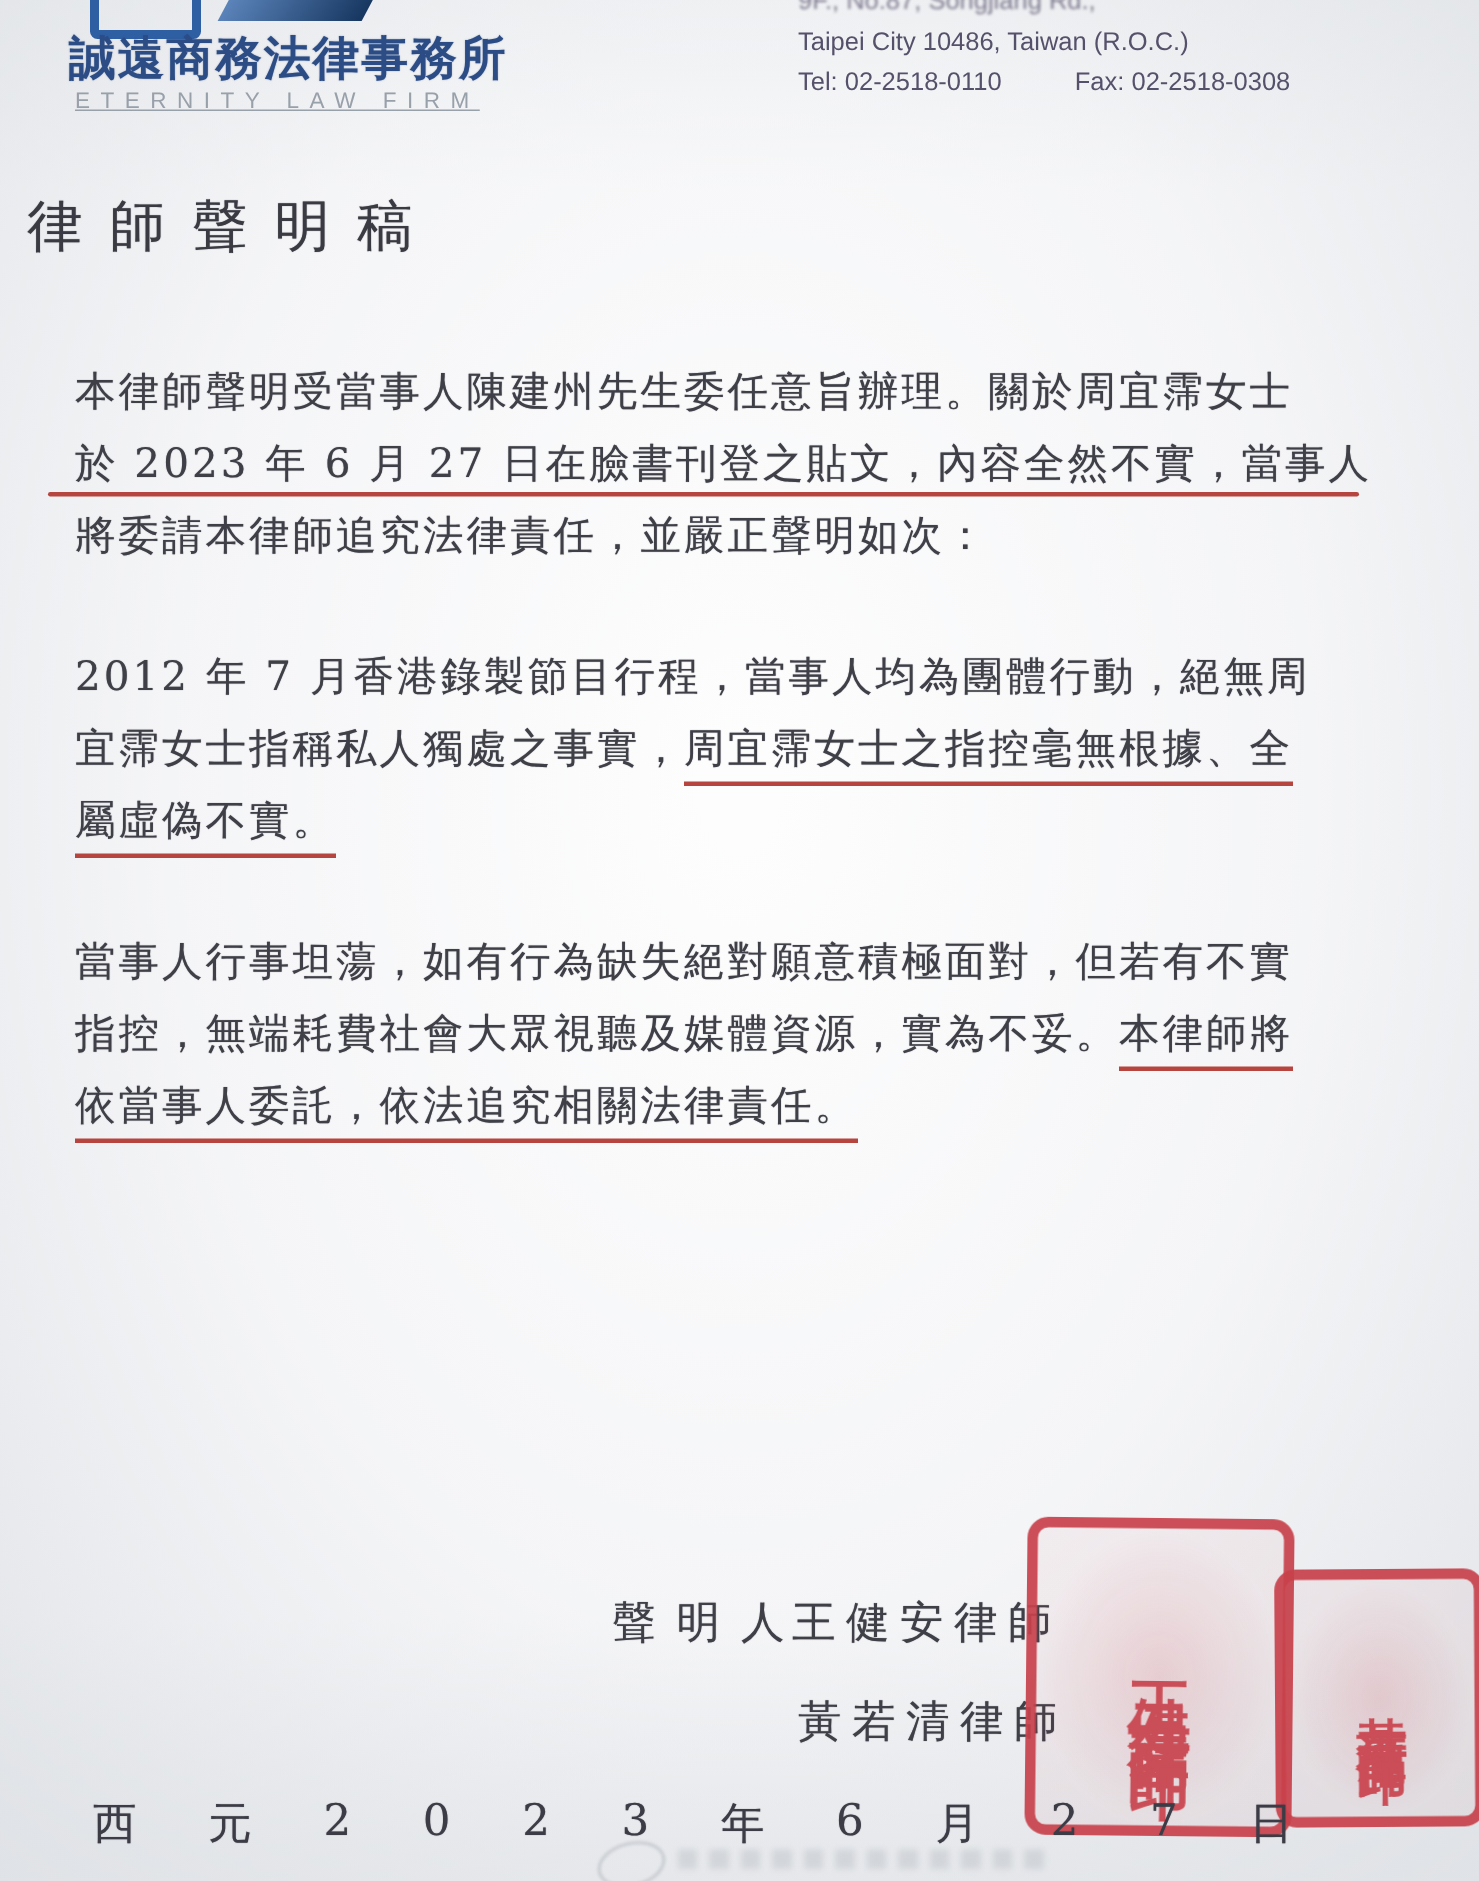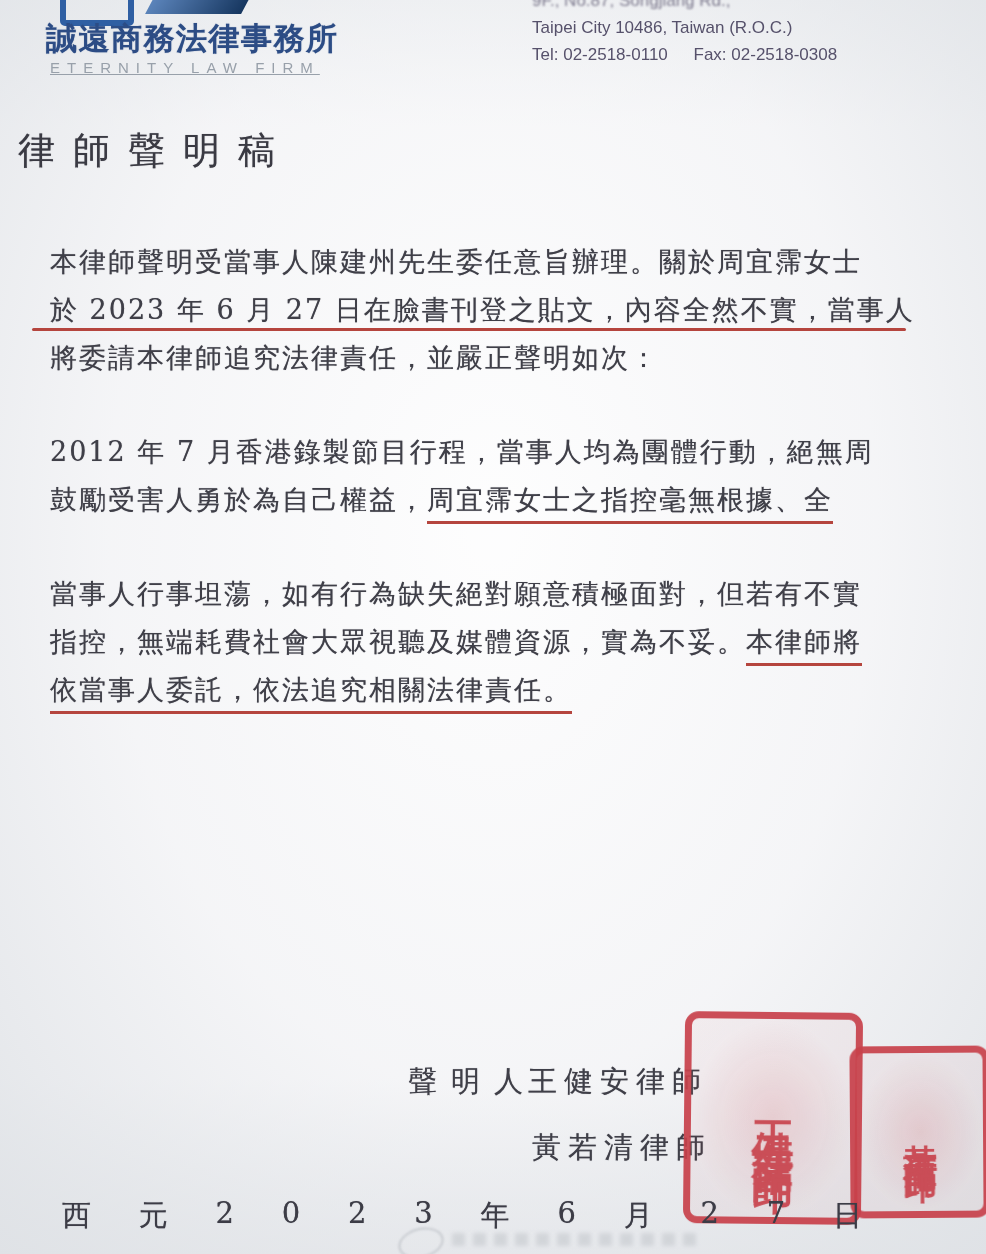--- a/index.html
+++ b/index.html
@@ -16,21 +16,21 @@
   .logo-shape-b{position:absolute;left:152px;top:-12px;width:96px;height:26px;
     background:linear-gradient(100deg,#5d86bd,#16365f);transform:skewX(-28deg);}
   .firm-zh{position:absolute;left:46px;top:18px;font-size:31px;font-weight:600;
     color:#2c4c85;letter-spacing:1.5px;text-shadow:0 0 1px rgba(44,76,133,.55);}
   .firm-en{position:absolute;left:50px;top:59px;font-size:15px;color:#98a0aa;
     letter-spacing:7px;font-family:"Liberation Sans",sans-serif;text-decoration:underline;}
   .contact{position:absolute;left:532px;top:-13px;font-size:17px;color:#56516b;
     line-height:27px;font-family:"Liberation Sans",sans-serif;}
   .contact .addr1{filter:blur(1.1px);opacity:.75;}
   .contact .telfax span{display:inline-block;}
-  .contact .telfax .fax{margin-left:21px;}
+  .contact .telfax .fax{margin-left:44px;}
   
   .doc-title{position:absolute;top:126px;left:0;width:100%;
     font-size:37px;font-weight:500;color:#3a3a43;letter-spacing:18px;padding-left:18px;box-sizing:border-box;
     text-shadow:0 0 .7px rgba(58,58,67,.7);}
   
   .body-text{position:absolute;left:50px;top:238px;width:828px;}
   .para{margin-bottom:46px;}
   .line{position:relative;height:48px;line-height:48px;font-size:27px;
     letter-spacing:2px;color:#3f3f48;white-space:nowrap;
     text-shadow:0 0 .7px rgba(63,63,72,.65);}
@@ -94,21 +94,22 @@
   <div class="doc-title">律師聲明稿</div>
 
   <div class="body-text" id="paragraphs">
       <div class="para">
         <div class="line"><span class="seg">本律師聲明受當事人陳建州先生委任意旨辦理。關於周宜霈女士</span></div>
         <div class="line rule-red"><span class="seg">於 2023 年 6 月 27 日在臉書刊登之貼文，內容全然不實，當事人</span></div>
         <div class="line"><span class="seg">將委請本律師追究法律責任，並嚴正聲明如次：</span></div>
       </div>
       <div class="para">
         <div class="line"><span class="seg">2012 年 7 月香港錄製節目行程，當事人均為團體行動，絕無周</span></div>
-        <div class="line"><span class="seg">鼓勵受害人勇於為自己權益，</span><span class="seg u-red">周宜霈女士之指控毫無根據、全</span></div>
+        <div class="line"><span class="seg">宜霈女士指稱私人獨處之事實，</span><span class="seg u-red">周宜霈女士之指控毫無根據、全</span></div>
+        <div class="line"><span class="seg u-red">屬虛偽不實。</span></div>
       </div>
       <div class="para">
         <div class="line"><span class="seg">當事人行事坦蕩，如有行為缺失絕對願意積極面對，但若有不實</span></div>
         <div class="line"><span class="seg">指控，無端耗費社會大眾視聽及媒體資源，實為不妥。</span><span class="seg u-red">本律師將</span></div>
         <div class="line"><span class="seg u-red">依當事人委託，依法追究相關法律責任。</span></div>
       </div>
     </div>
 
   <div class="sig-label">聲明人</div>
   <div class="sig-name1">王健安律師</div>

